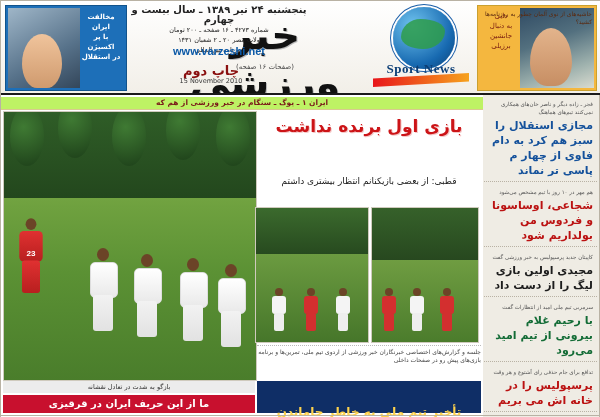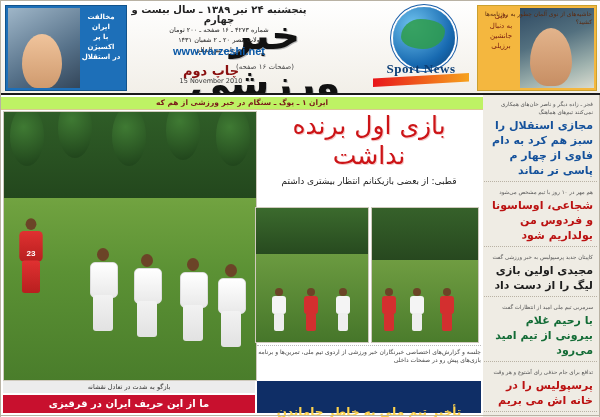--- a/index.html
+++ b/index.html
@@ -151,21 +151,21 @@
     position:absolute;left:0;top:94px;width:482px;height:322px;
     background:#ffffff;box-sizing:border-box;
   }
   .top-kicker{
     position:absolute;right:0;top:2px;width:482px;height:12px;
     background:#bef264;border-bottom:1px solid #d9c98f;
     text-align:center;font-size:7.5px;color:#7a1a1a;line-height:12px;font-weight:bold;
   }
   .lead-headline{
     position:absolute;right:2px;top:16px;width:224px;
-    text-align:center;color:#cc1417;font-size:25px;font-weight:normal;line-height:30px;
+    text-align:center;color:#cc1417;font-size:17px;font-weight:bold;line-height:30px;
     text-shadow:1px 1px 0 #f5c9c9;
   }
   .lead-sub{
     position:absolute;right:4px;top:80px;width:220px;text-align:center;
     color:#1a1a1a;font-size:9px;line-height:13px;
   }
   
   .photo-main{
     position:absolute;left:2px;top:16px;width:252px;height:268px;
     background:

